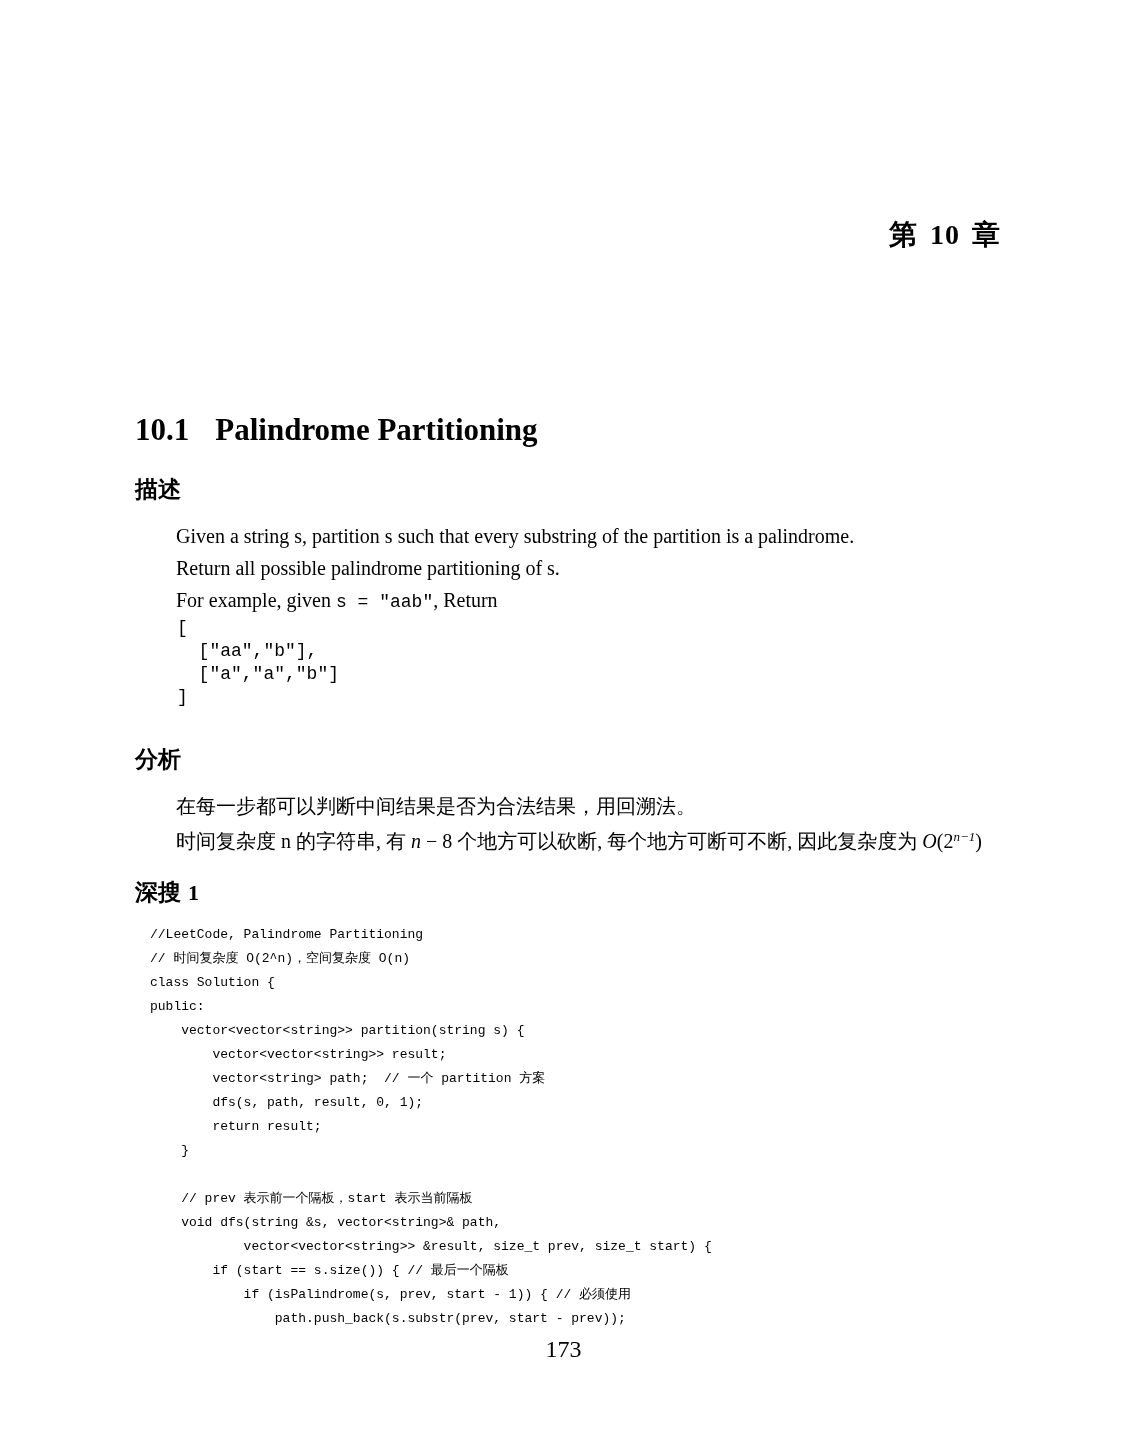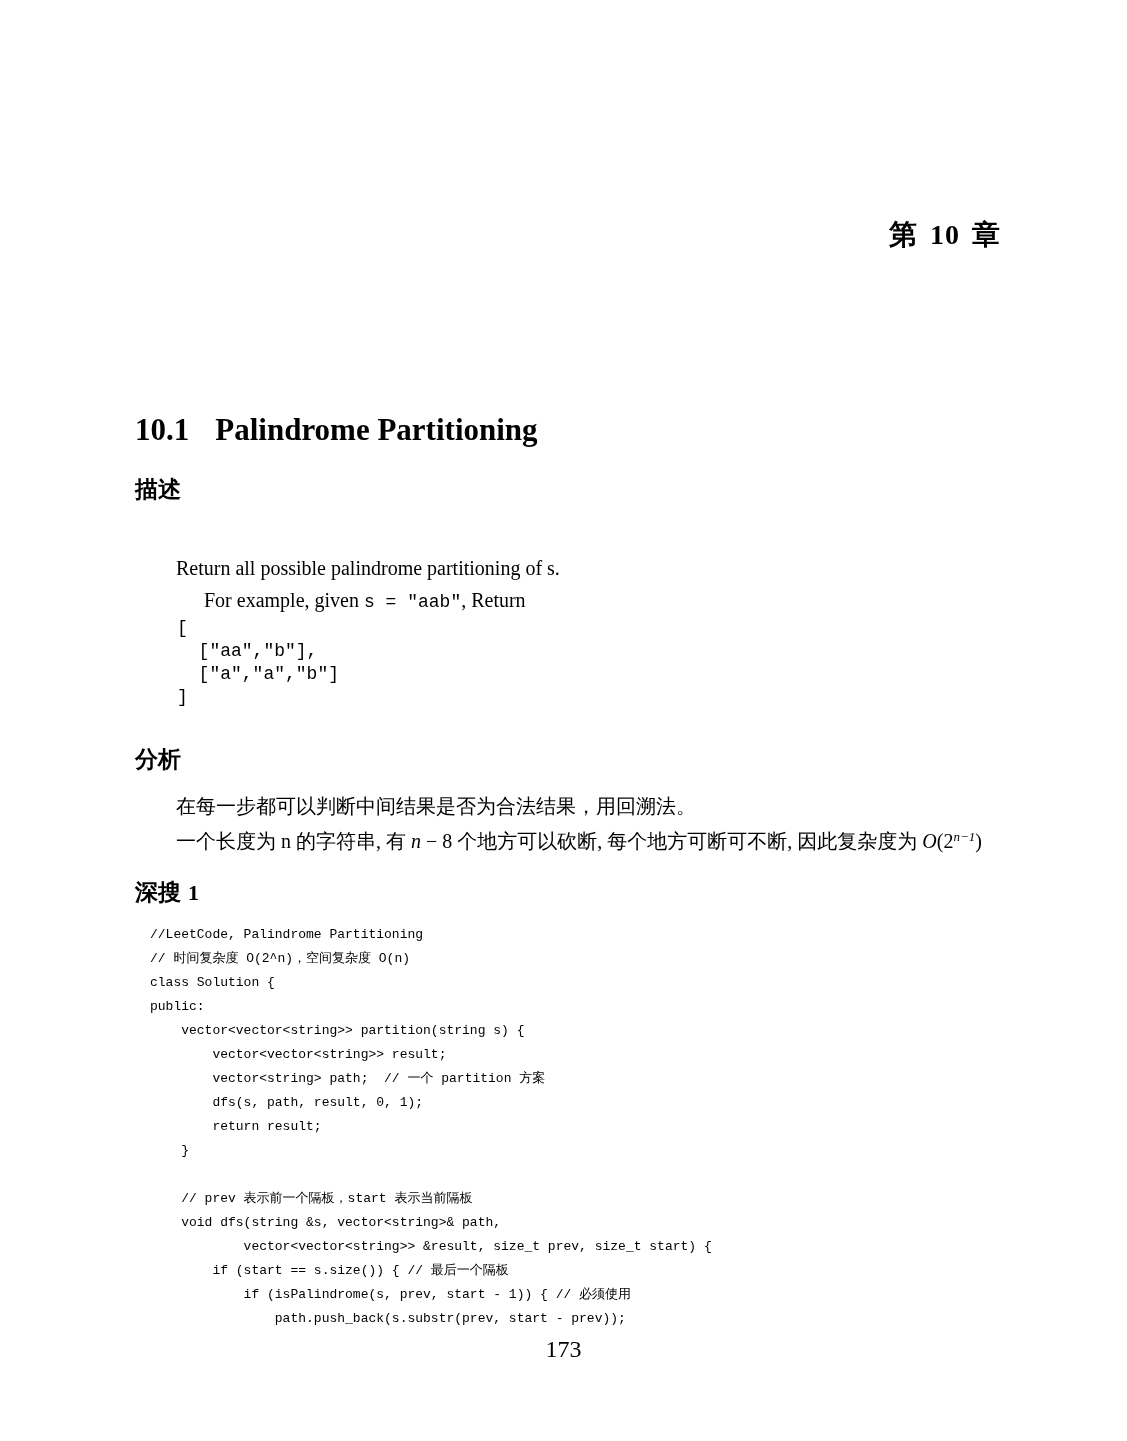--- a/index.html
+++ b/index.html
@@ -133,32 +133,33 @@
 <div class="page">
 
   <div class="chapter">
     <div class="chapter-num-line"><span>第</span><span class="serif-num">10</span><span>章</span></div>
   </div>
 
   <h1 class="section-heading"><span class="sec-num">10.1</span><span>Palindrome Partitioning</span></h1>
 
   <h2 class="subheading" style="top: 460px; margin-top: 16px;">描述</h2>
 
+  <div class="para" style="top: 523px;">Given a string s, partition s such that every substring of the partition is a palindrome.</div>
   <div class="para" style="top: 555px;">Return all possible palindrome partitioning of s.</div>
-  <div class="para" style="top: 587px; margin-left: 28px;"><span>For example, given </span><code>s = "aab"</code><span>, Return</span></div>
+  <div class="para" style="top: 587px;"><span>For example, given </span><code>s = "aab"</code><span>, Return</span></div>
 
   <pre class="code code-example">[
   ["aa","b"],
   ["a","a","b"]
 ]</pre>
 
   <h2 class="subheading" style="top: 746px;">分析</h2>
 
   <div class="para" style="top: 793px;">在每一步都可以判断中间结果是否为合法结果，用回溯法。</div>
-  <div class="para" style="top: 824px;"><span>一个长度为 n 的字符串, 有 </span><span class="math">n</span><span> − 8 个地方可以砍断, 每个地方可断可不断, 因此复杂度为 </span><span class="math">O</span><span>(2</span><sup class="math-sup">n−1</sup><span>)</span></div>
+  <div class="para" style="top: 824px;"><span>时间复杂度 n 的字符串, 有 </span><span class="math">n</span><span> − 8 个地方可以砍断, 每个地方可断可不断, 因此复杂度为 </span><span class="math">O</span><span>(2</span><sup class="math-sup">n−1</sup><span>)</span></div>
 
   <h2 class="subheading" style="top: 879px;"><span>深搜</span><span class="serif-num">1</span></h2>
 
   <pre class="code code-solution">//LeetCode, Palindrome Partitioning
 // 时间复杂度 O(2^n)，空间复杂度 O(n)
 class Solution {
 public:
     vector&lt;vector&lt;string&gt;&gt; partition(string s) {
         vector&lt;vector&lt;string&gt;&gt; result;
         vector&lt;string&gt; path;  // 一个 partition 方案

